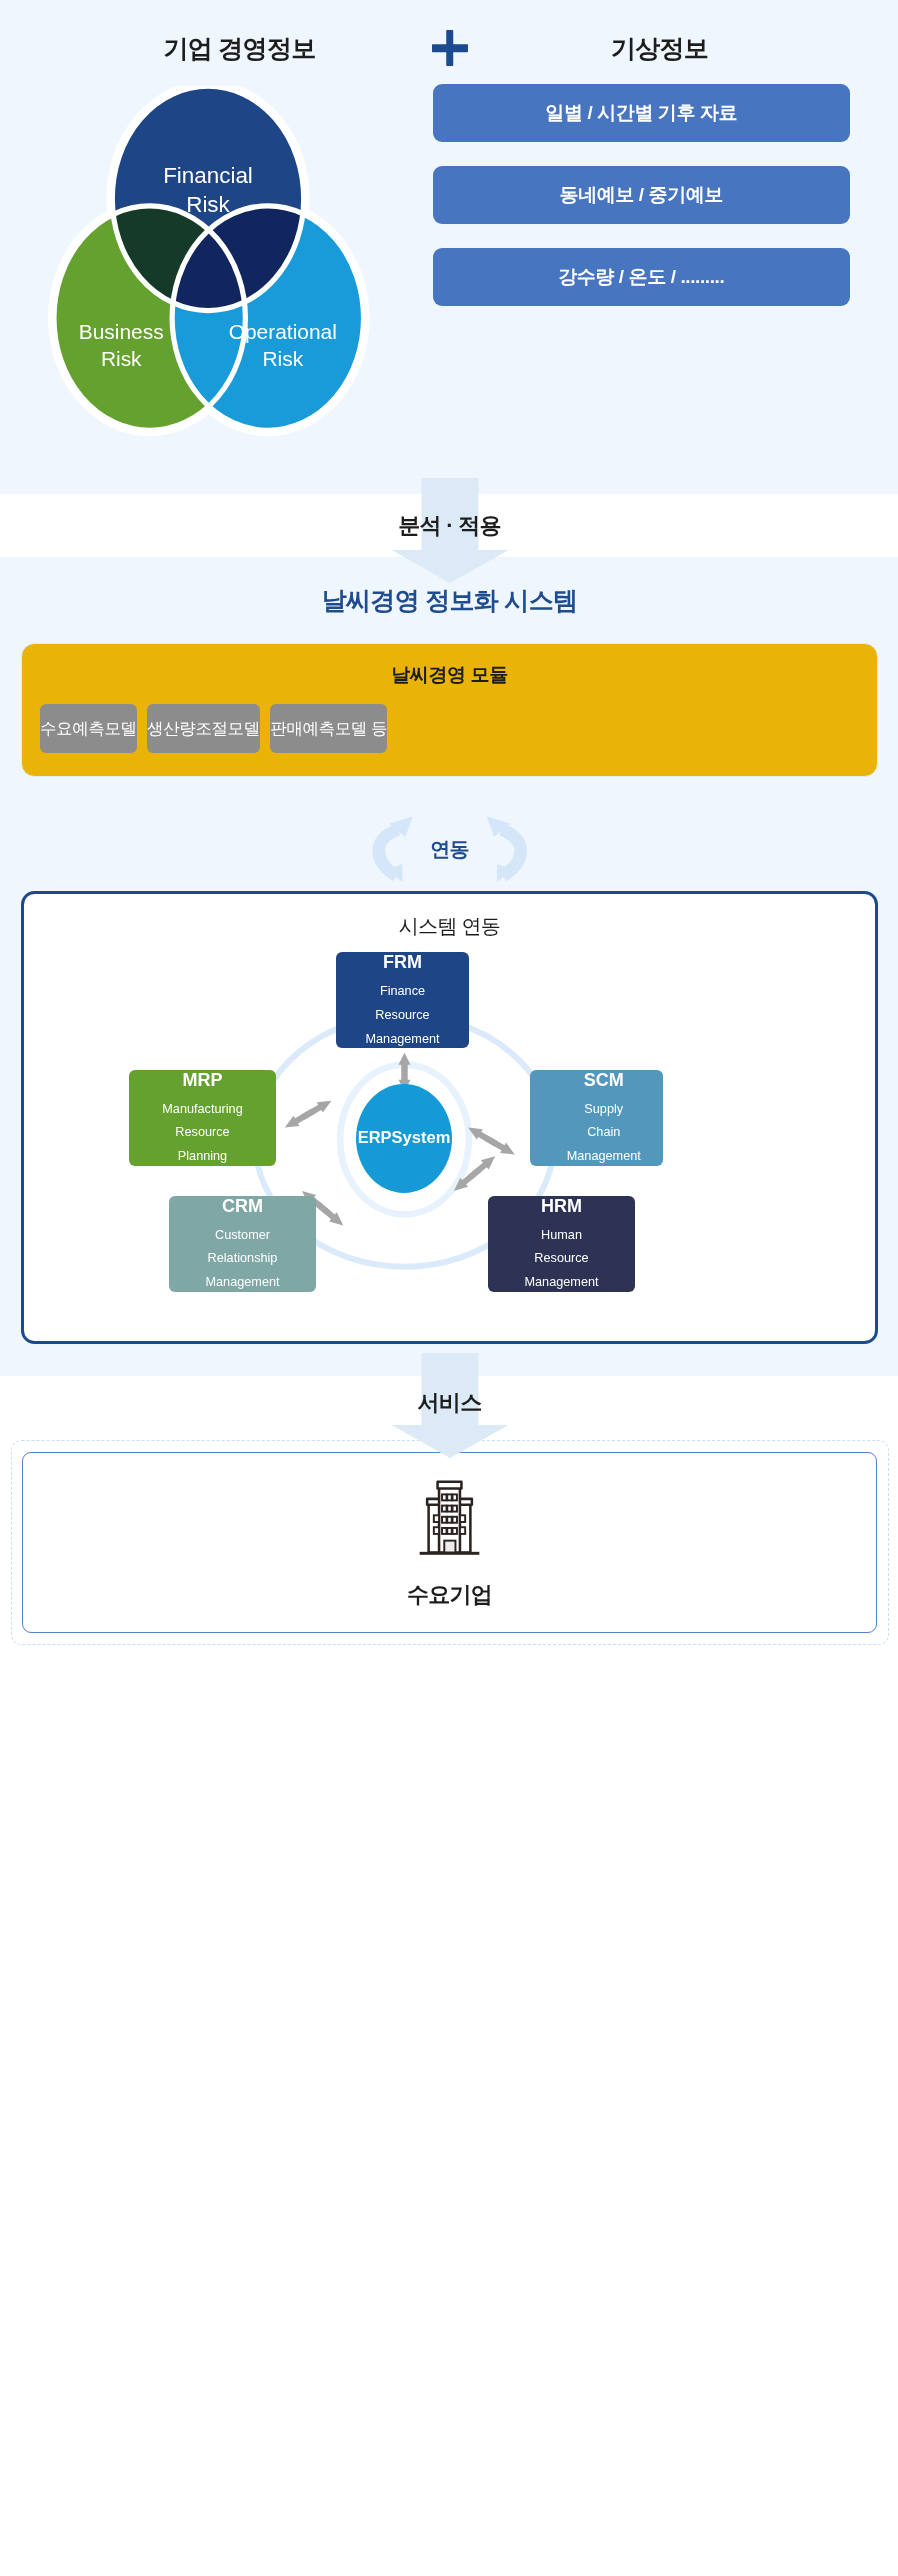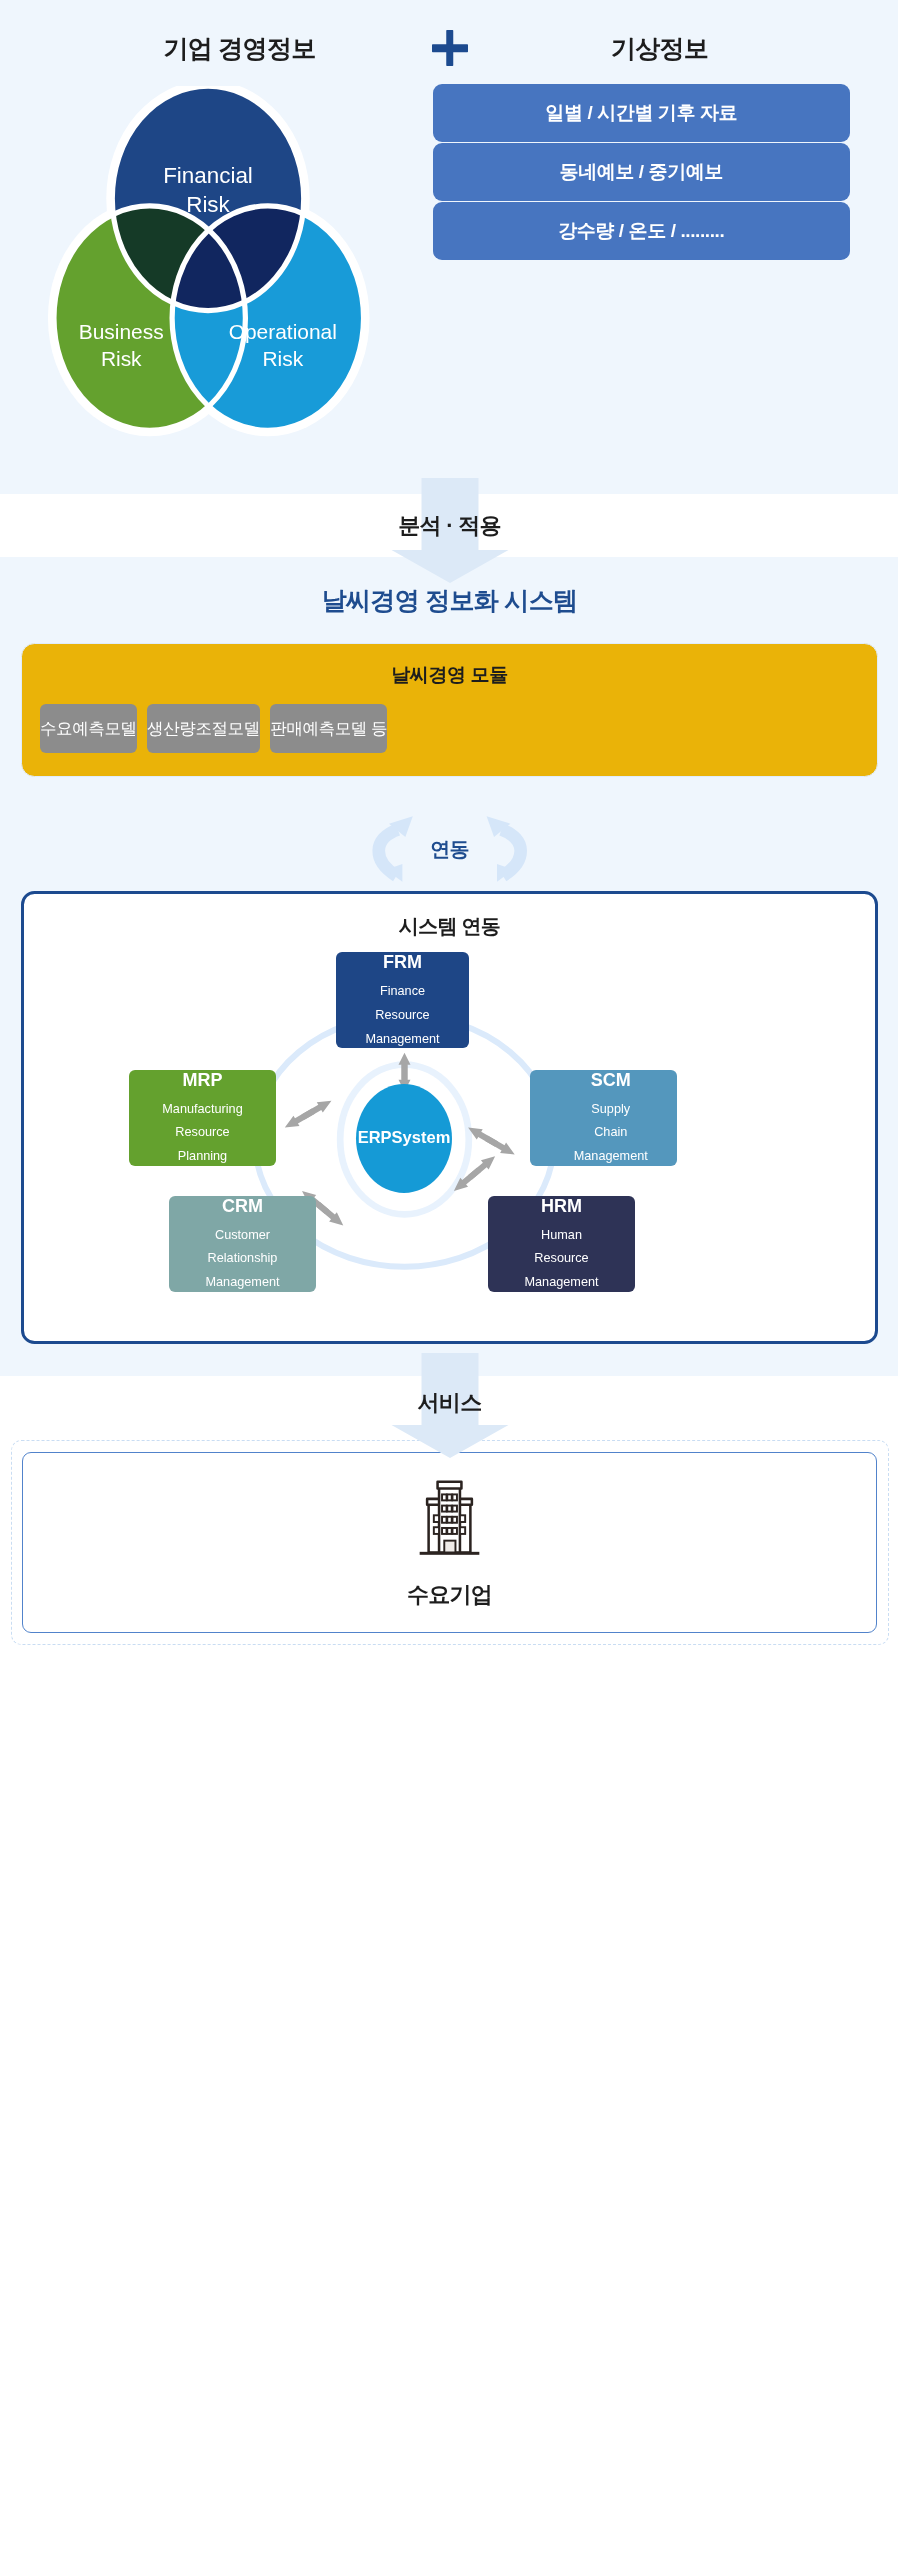--- a/index.html
+++ b/index.html
@@ -54,21 +54,21 @@
   .sources-body { display: flex; padding: 0 0 0 0; }
   .venn-wrap { width: 419px; position: relative; height: 374px; }
   .venn { position: absolute; left: 30px; top: 7.5px; }
 
   .weather-col {
     width: 449px;
     padding-left: 13.5px;
     padding-right: 18px;
     display: flex;
     flex-direction: column;
-    gap: 1px;
+    gap: 24px;
     padding-top: 6px;
   }
   .weather-box {
     background: #4775c0;
     color: #ffffff;
     border-radius: 9px;
     height: 58px;
     display: flex;
     align-items: center;
     justify-content: center;
@@ -178,21 +178,21 @@
     margin: 0 21px;
     background: #ffffff;
     border: 3px solid #1c4a8f;
     border-radius: 13.5px;
     padding: 19.5px 0 22.5px 0;
     position: relative;
   }
   .erp-title {
     text-align: center;
     font-size: 20px;
-    font-weight: bold;
+    font-weight: normal;
     color: #1d1d1d;
     margin-bottom: 4.5px;
     letter-spacing: -0.7px;
   }
   .erp-stage { position: relative; height: 374px; }
   .erp-svg { position: absolute; left: 0; top: 0; }
 
   .node {
     position: absolute;
     border-radius: 6px;
@@ -204,21 +204,21 @@
     justify-content: center;
     padding: 7.5px 4.5px;
     z-index: 4;
     gap: 8px;
   }
   .node .abbr { font-size: 18px; font-weight: bold; line-height: 1.15; margin-bottom: 3px; }
   .node .full { font-size: 12.7px; line-height: 1.25; font-weight: normal; }
 
   .node-frm { left: 312px; top: 7.5px;  width: 133px; height: 96px; background: #1e4686; }
   .node-mrp { left: 105px; top: 125px; width: 147px; height: 96px; background: #64a12e; }
-  .node-scm { left: 506px; top: 125px; width: 147px; height: 96px; background: #5497bd; padding-left: 19px; }
+  .node-scm { left: 506px; top: 125px; width: 133px; height: 96px; background: #5497bd; padding-left: 19px; }
   .node-crm { left: 145px; top: 251px; width: 147px; height: 96px; background: #7fa7a6; }
   .node-hrm { left: 464px; top: 251px; width: 147px; height: 96px; background: #2e3356; }
 
   .erp-center {
     position: absolute;
     left: 332px;
     top: 139px;
     width: 96px;
     height: 109px;
     border-radius: 50%;

